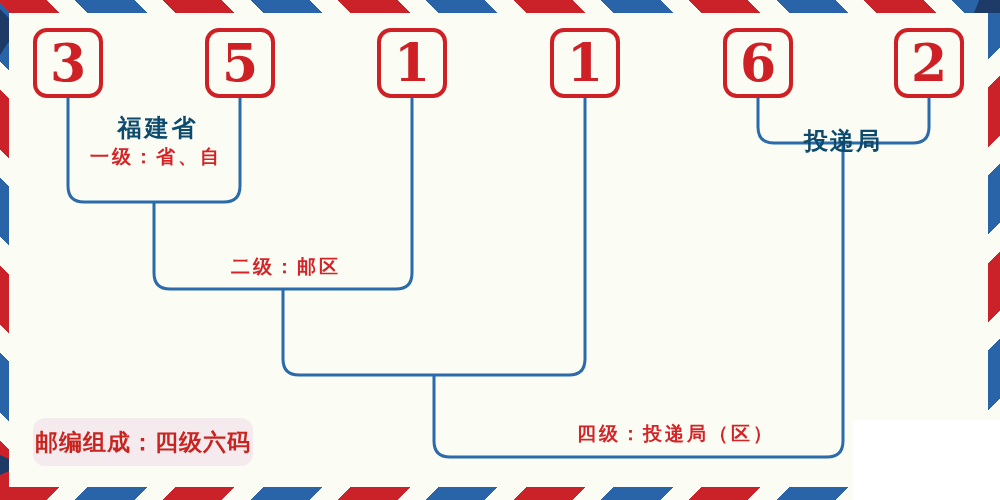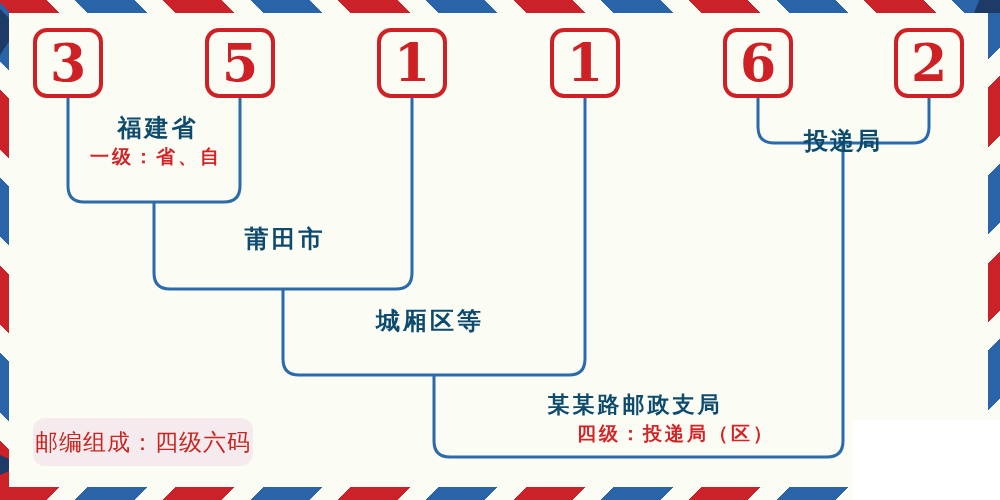--- a/index.html
+++ b/index.html
@@ -50,21 +50,21 @@
   .lvl-desc{
     position:absolute;transform:translateX(-50%);z-index:3;
     color:#d42428;font-weight:700;font-size:19px;letter-spacing:3px;
     white-space:nowrap;text-align:center;line-height:23px;
   }
   .lvl-desc span{display:block;}
   
   .badge{
     position:absolute;left:33px;top:418px;width:220px;height:48px;z-index:3;
     background:#f5ebee;border-radius:12px;
-    color:#c9241f;font-weight:400;font-size:23px;line-height:48px;
+    color:#c9241f;font-weight:700;font-size:23px;line-height:48px;
     text-align:center;letter-spacing:1px;white-space:nowrap;
   }
   
   .blank-patch{position:absolute;left:853px;top:420px;width:147px;height:80px;background:#ffffff;z-index:6;}
 </style>
 </head>
 <body>
 
 <div class="canvas">
 
@@ -89,25 +89,23 @@
   <div class="digit-box" style="left:377px">1</div>
   <div class="digit-box" style="left:550px">1</div>
   <div class="digit-box" style="left:723px">6</div>
   <div class="digit-box" style="left:894px">2</div>
 
   <div class="lvl-name" style="left:158px;top:112px">福建省</div>
   <div class="lvl-desc" style="left:156px;top:145px">
     <span>一级：省、自</span>
   </div>
 
-  <div class="lvl-name" style="left:285px;top:223px">莆田市</div>
+  <div class="lvl-desc" style="left:286px;top:255px">二级：邮区</div>
 
-  <div class="lvl-name" style="left:430px;top:305px">城厢区等</div>
 
-  <div class="lvl-name" style="left:635px;top:390px;font-size:22px">某某路邮政支局</div>
   <div class="lvl-desc" style="left:676px;top:422px">四级：投递局（区）</div>
 
   <div class="lvl-name" style="left:843px;top:125px;letter-spacing:2px">投递局</div>
 
   <div class="badge">邮编组成：四级六码</div>
 
   <div class="blank-patch"></div>
 
 </div>
 

